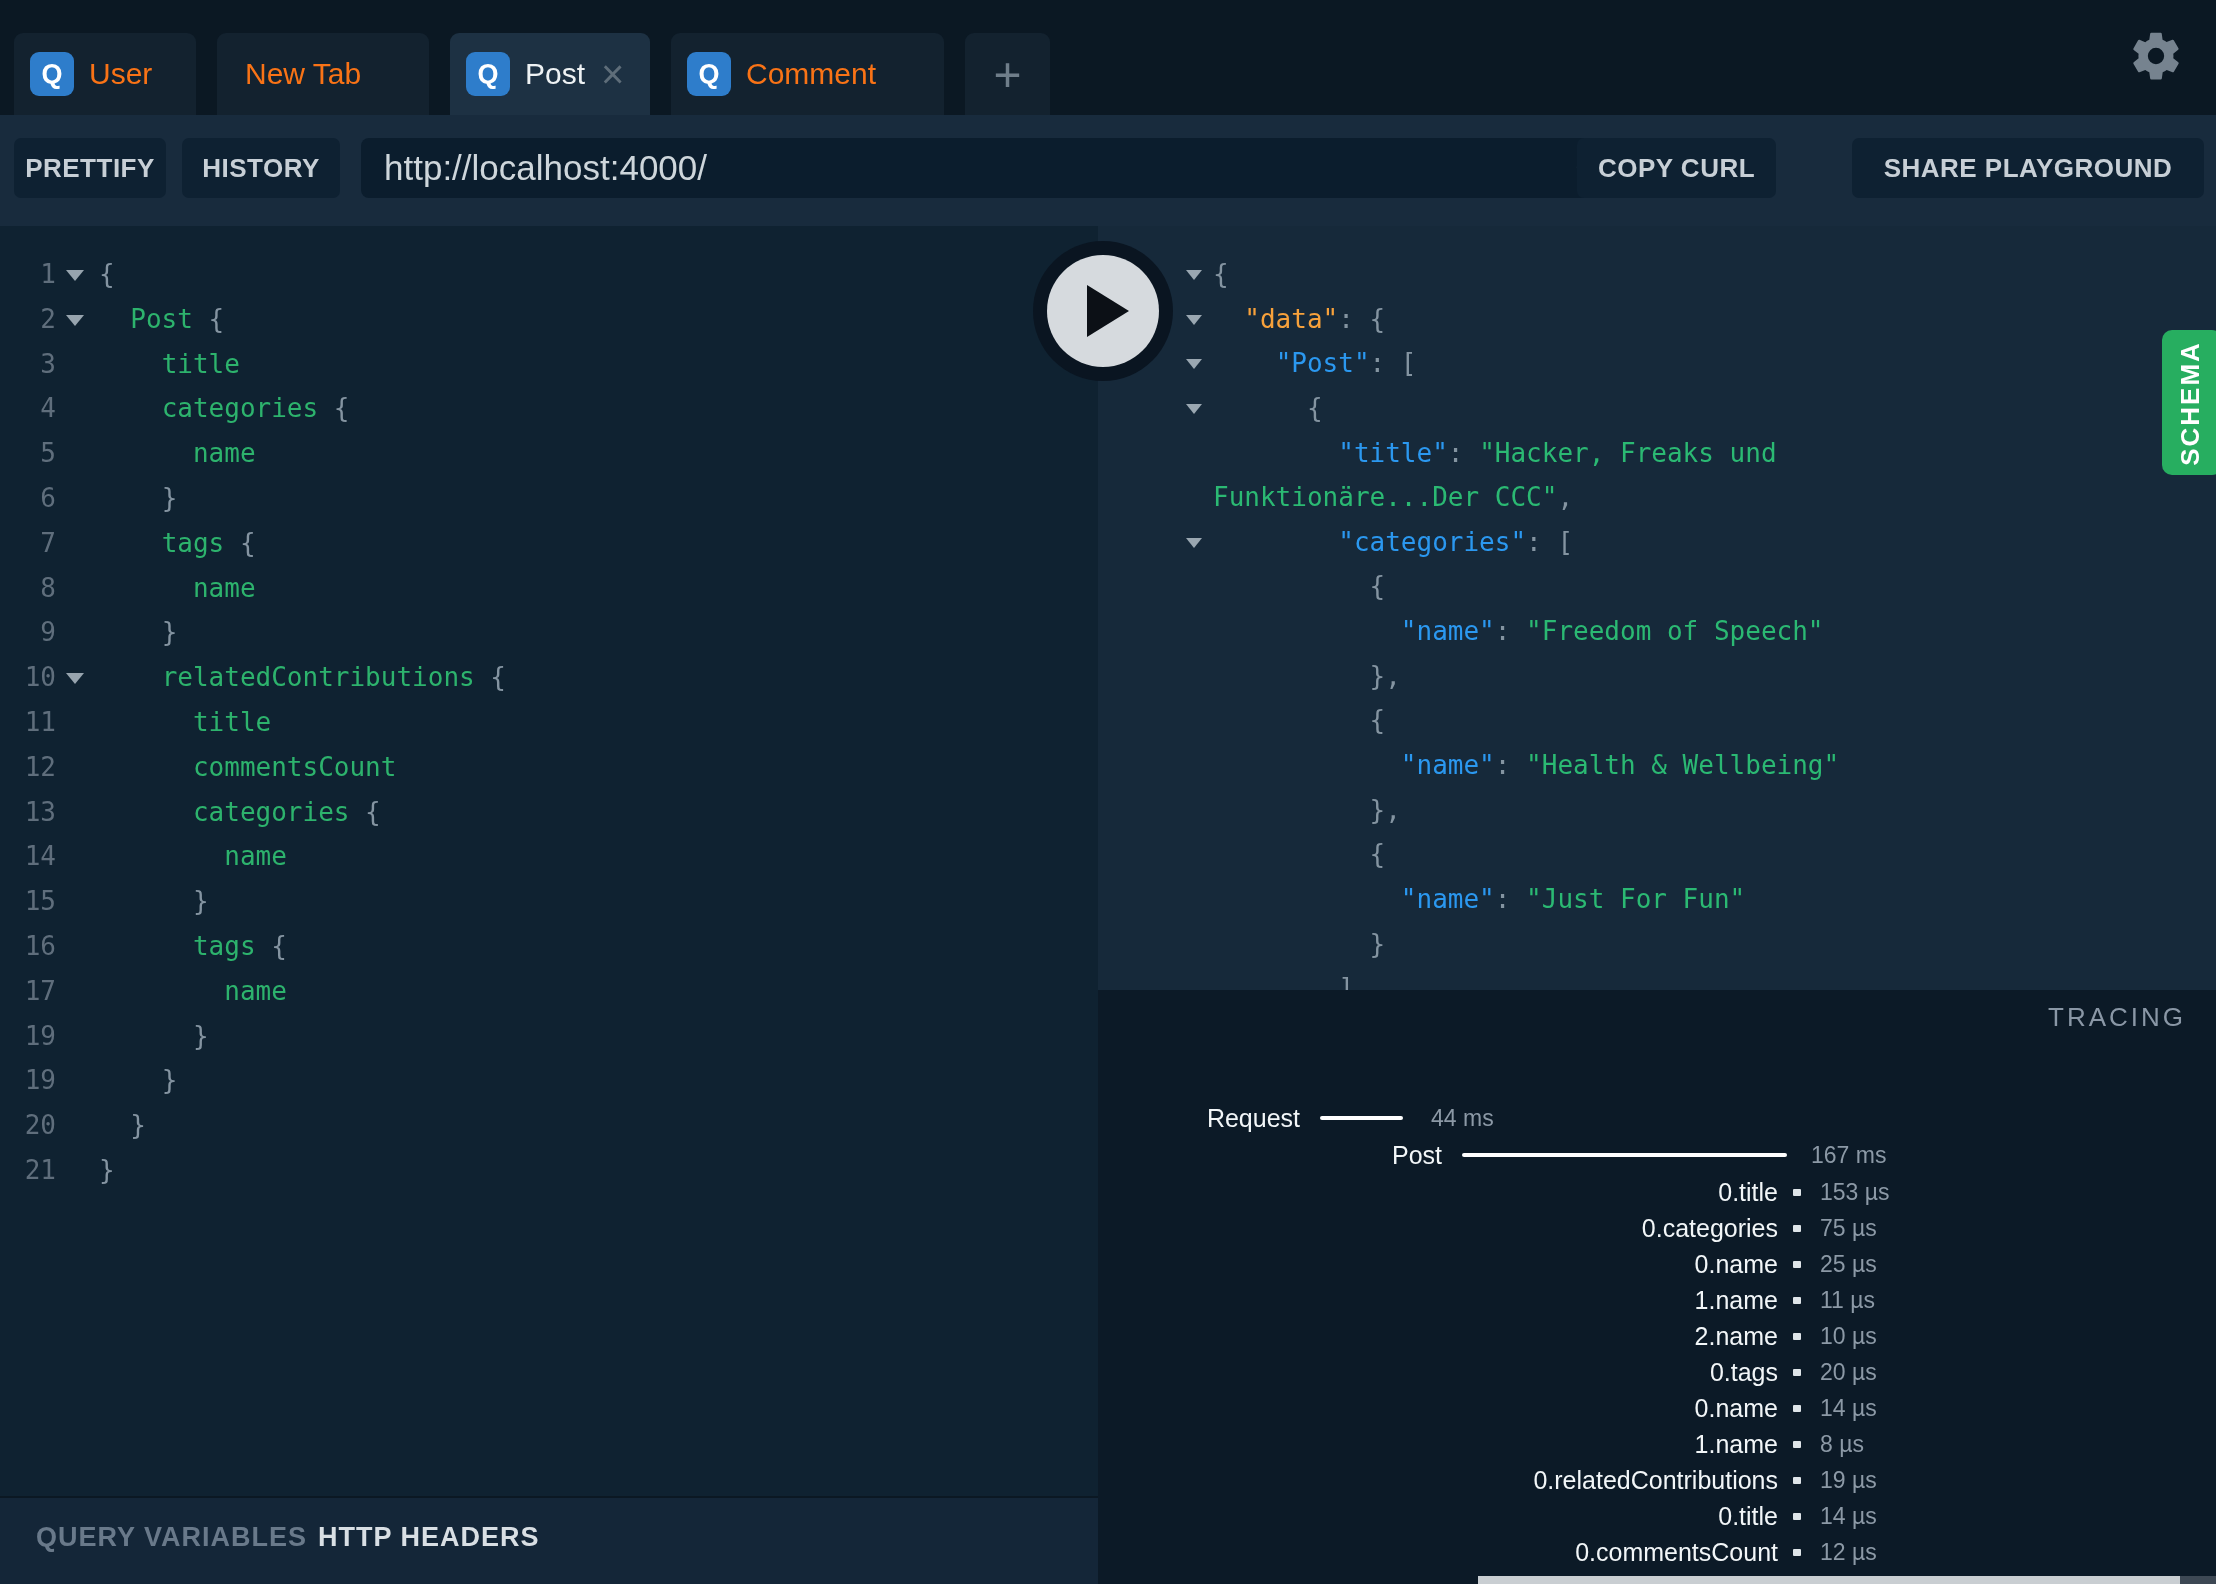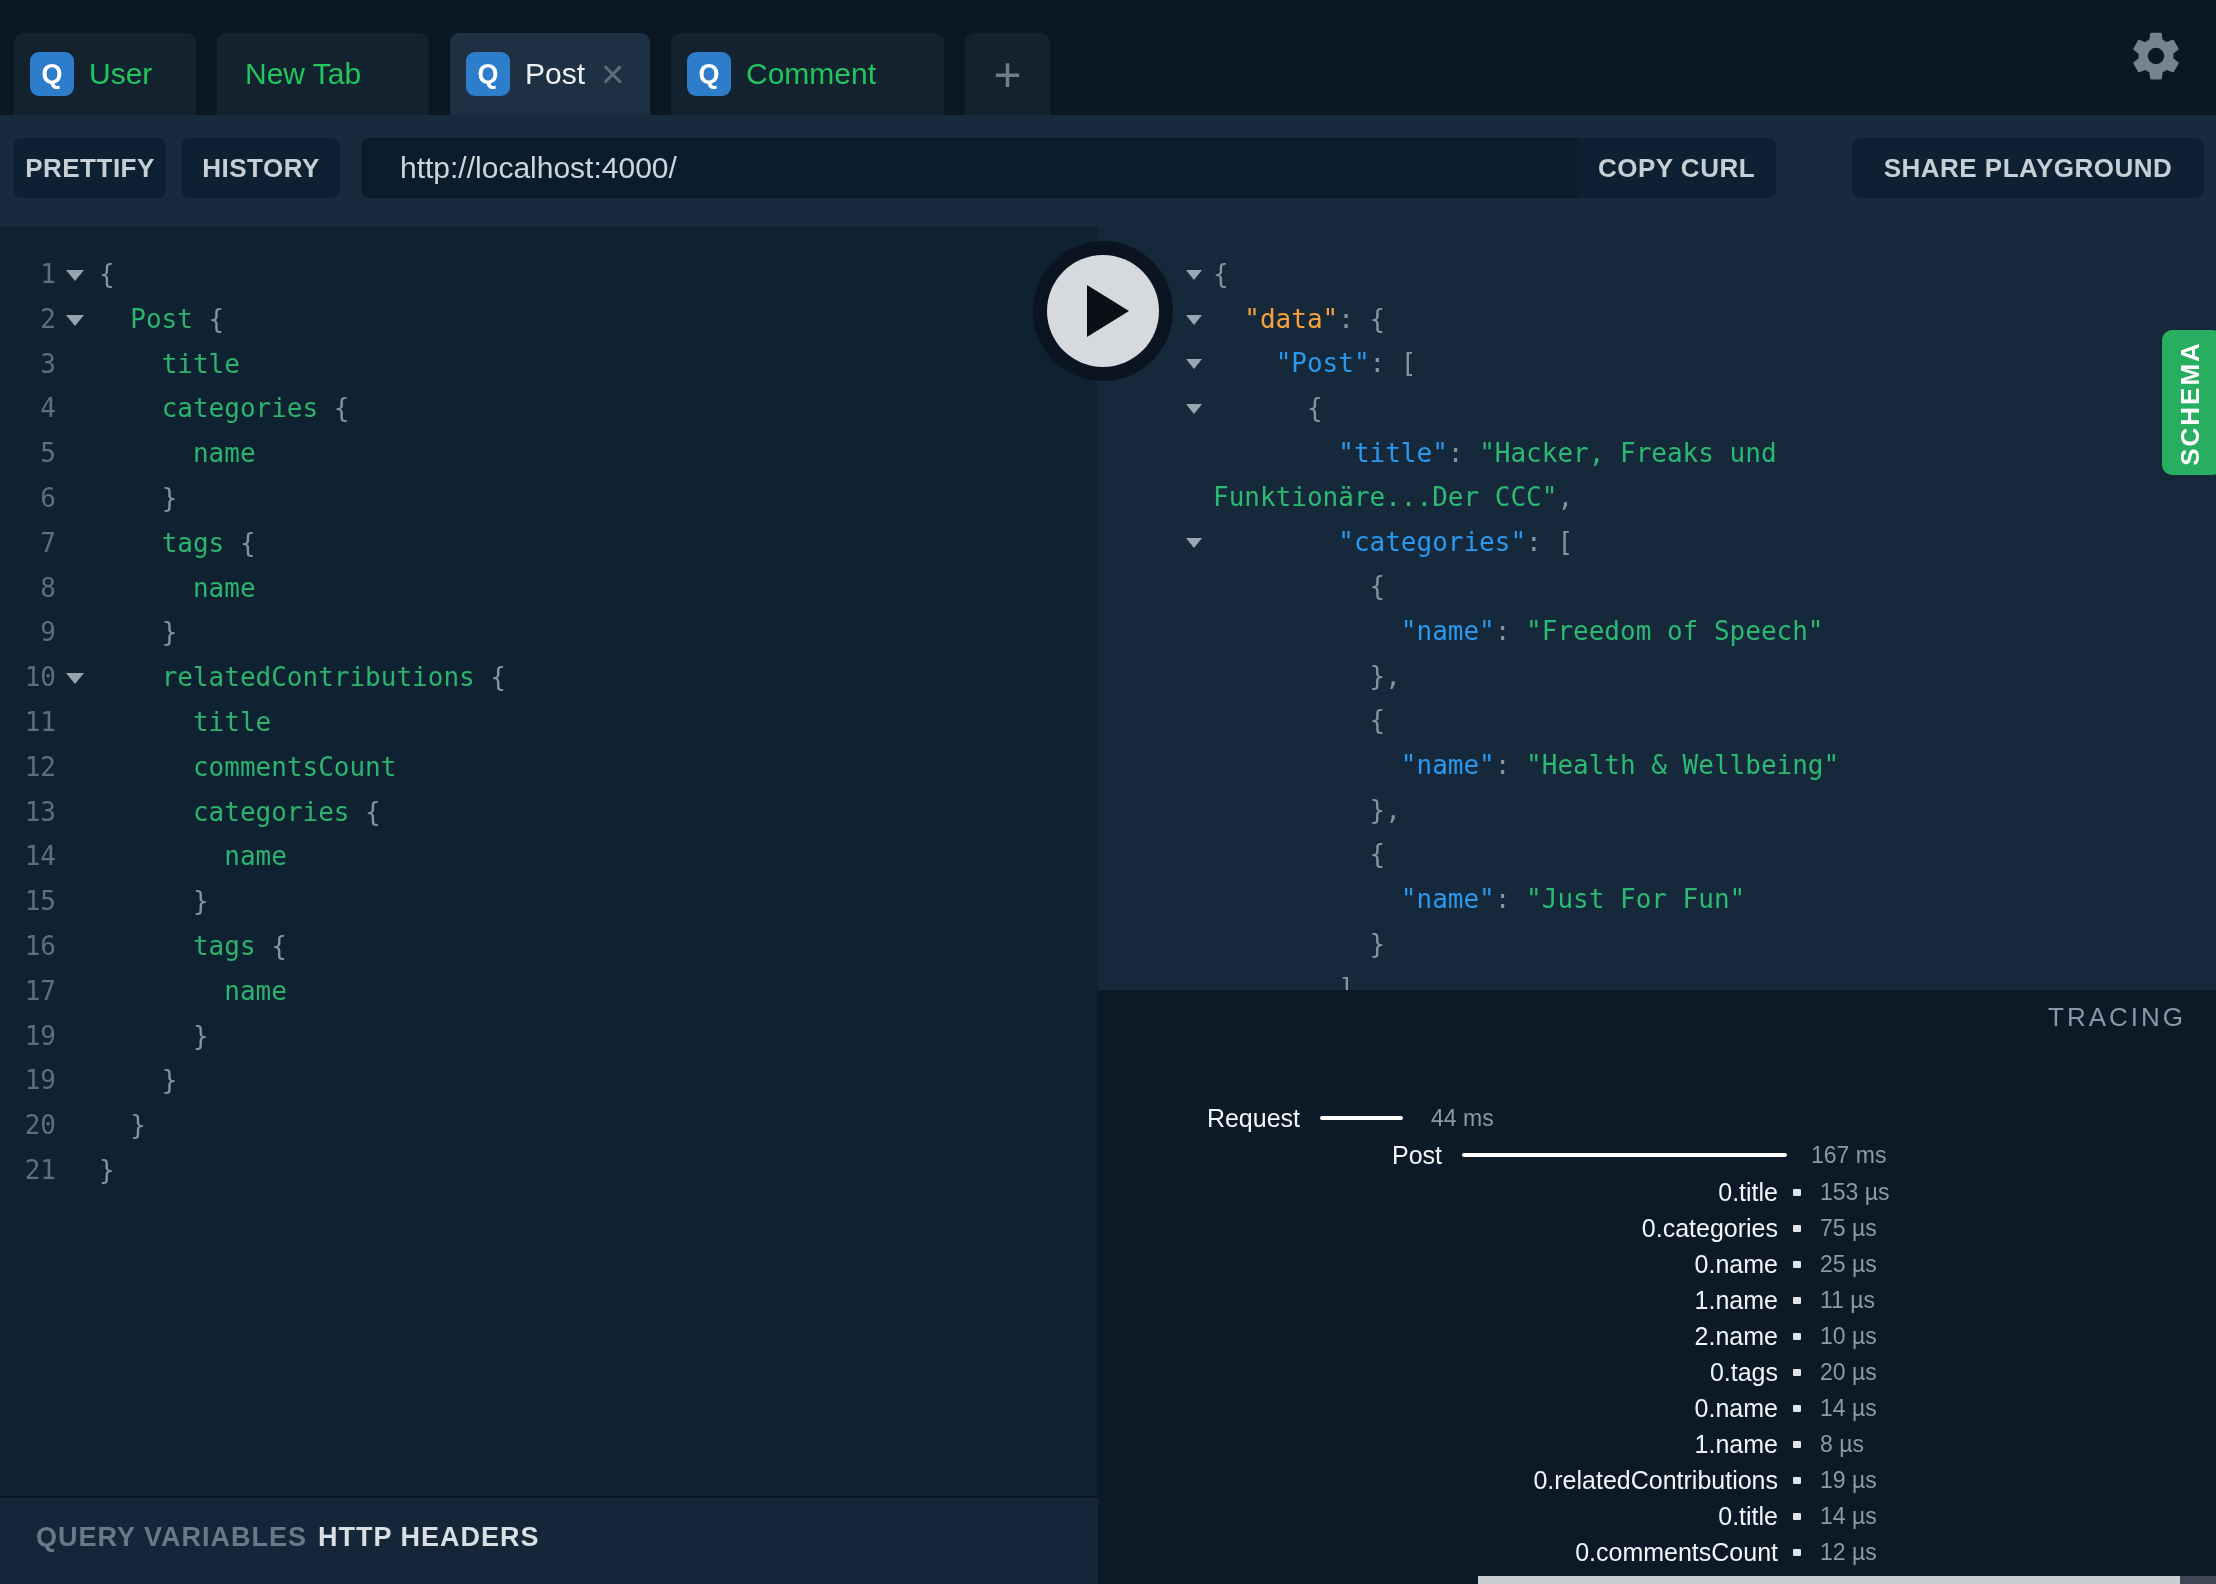--- a/index.html
+++ b/index.html
@@ -8,39 +8,39 @@
        -webkit-font-smoothing:antialiased;}
 
   
   .topbar{position:absolute;left:0;top:0;width:2216px;height:115px;background:#0b1823;}
   .tabs{position:absolute;left:14px;top:33px;display:flex;gap:21px;}
   .tab{height:82px;border-radius:9px 9px 0 0;background:#13222f;display:flex;
        align-items:center;padding:0 0 0 16px;box-sizing:border-box;cursor:pointer;}
   .tab.active{background:#1d3143;}
   .tab .qbadge{width:44px;height:44px;border-radius:9px;background:#2e7dcb;color:#fff;
        font-weight:bold;font-size:27px;display:flex;align-items:center;justify-content:center;}
-  .tab .tlabeltxt{margin-left:15px;font-size:30px;color:#22c55e;}
+  .tab .tlabeltxt{margin-left:15px;font-size:30px;color:#f97316;}
   .tab.active .tlabeltxt{color:#eef2f4;}
   .tab .closex{margin-left:16px;font-size:40px;color:#5e6d79;line-height:40px;}
   .tab.plus{justify-content:center;padding:0;}
   .tab.plus span{font-size:48px;color:#6f7e8a;font-weight:300;}
   .t-user{width:182px;} .t-new{width:212px;padding-left:28px;text-align:center;} .t-post{width:200px;}
   .t-comment{width:273px;} .t-plus{width:85px;}
   .gear{position:absolute;right:32px;top:28px;width:56px;height:56px;cursor:pointer;}
 
   
   .toolbar{position:absolute;left:0;top:115px;width:2216px;height:111px;background:#182b3d;}
   .tbtn{position:absolute;top:23px;height:60px;background:#0e2132;border-radius:7px;
         color:#c7cfd6;font-size:26px;font-weight:600;letter-spacing:.5px;
         display:flex;align-items:center;justify-content:center;cursor:pointer;}
   .btn-prettify{left:14px;width:152px;}
   .btn-history{left:182px;width:158px;}
   .urlwrap{position:absolute;left:361px;top:23px;width:1264px;height:60px;}
   .urlinput{width:100%;height:100%;box-sizing:border-box;background:#0b1d2d;border:none;
-        border-radius:8px;color:#ced6db;font-size:30px;padding:0 70px 0 39px;outline:none;
+        border-radius:8px;color:#ced6db;font-size:35px;padding:0 70px 0 23px;outline:none;
         font-family:"Liberation Sans",sans-serif;}
   .reload{position:absolute;right:12px;top:9px;width:42px;height:42px;cursor:pointer;}
   .btn-copycurl{left:1577px;width:199px;}
   .btn-share{left:1852px;width:352px;}
 
   
   .editor-pane{position:absolute;left:0;top:226px;width:1098px;height:1270px;background:#0f2231;}
   .response-pane{position:absolute;left:1098px;top:226px;width:1118px;height:764px;
         background:#16293a;overflow:hidden;}
   .tracing-pane{position:absolute;left:1098px;top:990px;width:1118px;height:594px;

